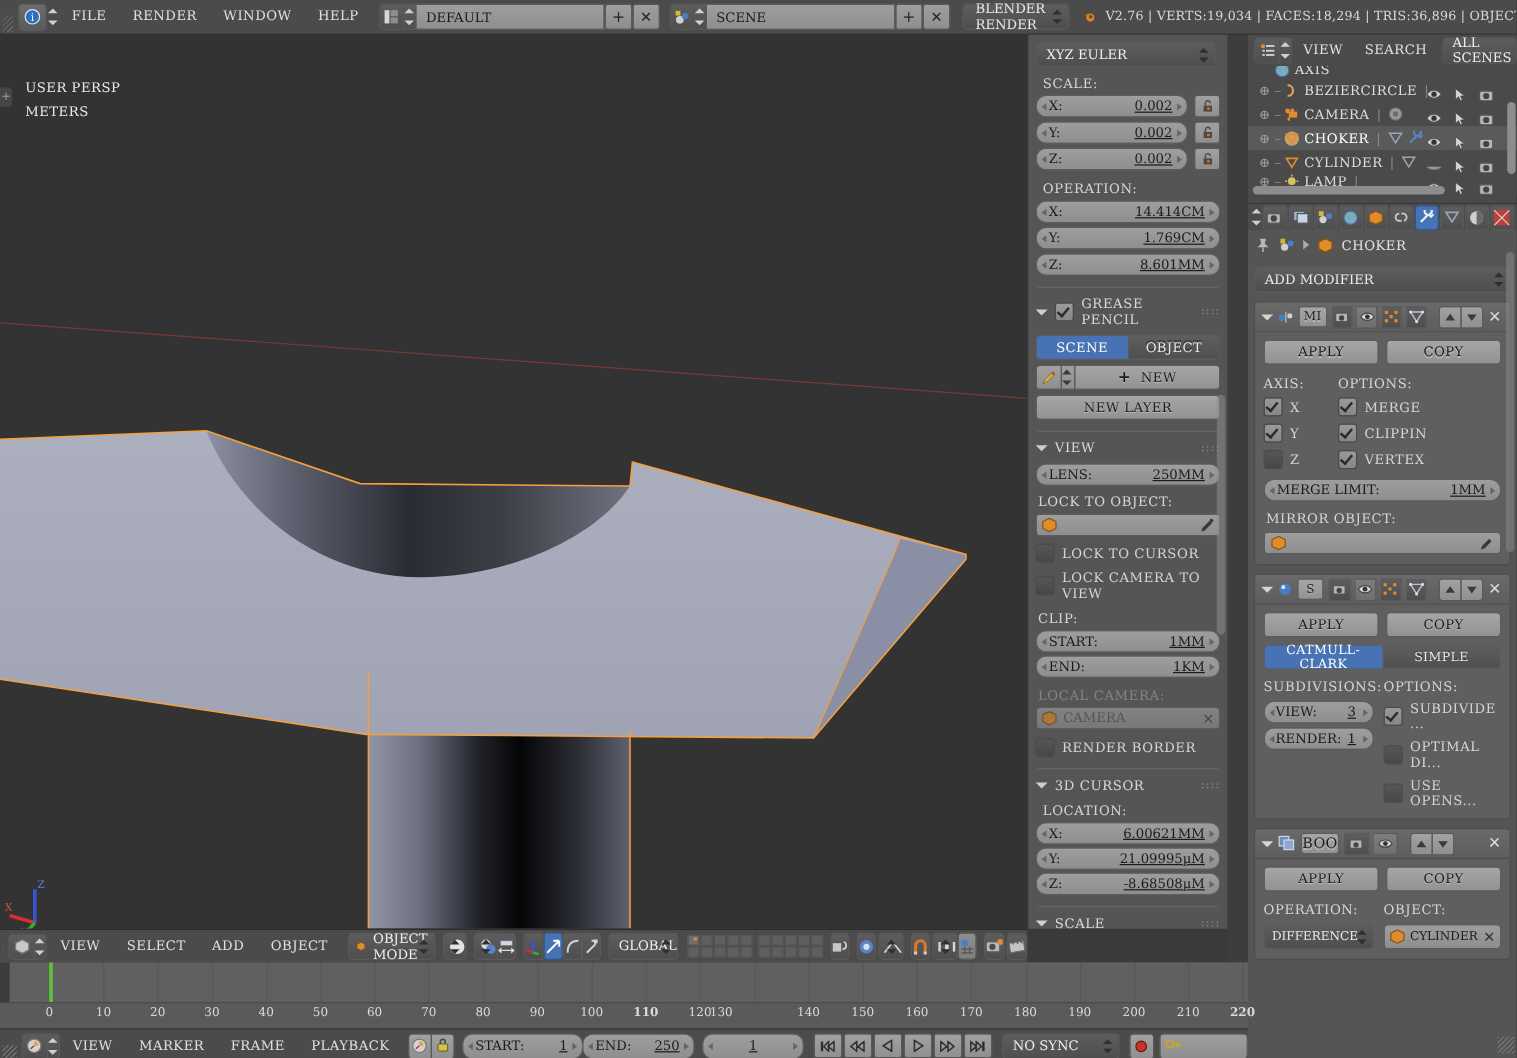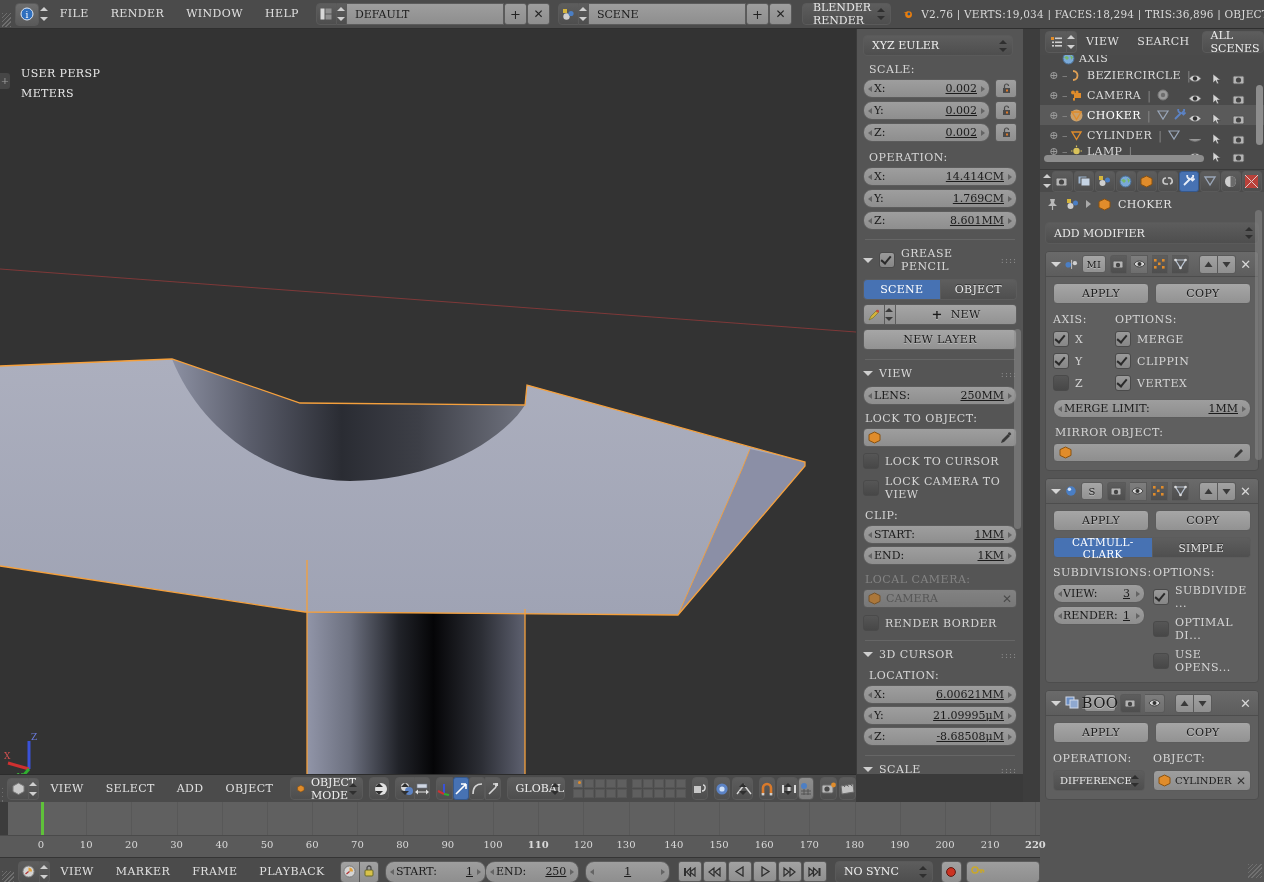--- a/index.html
+++ b/index.html
@@ -1038,21 +1038,21 @@
       </div>
     </div>
 
     <div class="modbox">
       <div class="modhdr">
         <span class="tri down" style="border-top-color:#d5d5d5"></span>
         <svg width="15" height="14" viewBox="0 0 15 14">
             <rect x="1" y="1" width="8" height="8" fill="#6a8ec4" stroke="#cfd8e8"></rect>
             <rect x="5" y="4" width="8" height="8" fill="#8fa8cf" stroke="#cfd8e8"></rect>
           </svg>
-        <div class="btn" style="height:16px;width:30px;border-radius:3px;font-size:15px">BOO</div>
+        <div class="btn" style="height:16px;width:30px;border-radius:3px;font-size:12px">BOO</div>
         <div class="icobox" style="width:19px;height:17px;border-radius:3px 0 0 3px">
           <svg width="13" height="11" viewBox="0 0 13 11">
               <rect x="1" y="2" width="10" height="7" rx="1.2" fill="#b5b5b5" stroke="#555"></rect>
               <circle cx="6" cy="6" r="2.2" fill="#444"></circle>
             </svg>
         </div>
         <div class="icobox" style="width:19px;height:17px;border-radius:0 3px 3px 0;border-left:0;background:linear-gradient(#7e7e7e,#6e6e6e)">
           <svg width="13" height="10" viewBox="0 0 13 10">
               <path d="M1 5 C3.5 1 9.5 1 12 5 C9.5 9 3.5 9 1 5 Z" fill="#d5d5d5" stroke="#444"></path>
               <circle cx="6.5" cy="5" r="2" fill="#333"></circle>
@@ -1136,21 +1136,21 @@
         <span class="tick" style="left: 176.6px;">30</span>
         <span class="tick" style="left: 221.8px;">40</span>
         <span class="tick" style="left: 267px;">50</span>
         <span class="tick" style="left: 312.2px;">60</span>
         <span class="tick" style="left: 357.4px;">70</span>
         <span class="tick" style="left: 402.6px;">80</span>
         <span class="tick" style="left: 447.8px;">90</span>
         <span class="tick" style="left: 493px;">100</span>
         <span class="tick" style="left: 538.2px; font-weight: bold;">110</span>
         <span class="tick" style="left: 583.4px;">120</span>
-        <span class="tick" style="left: 626px;">130</span>
+        <span class="tick" style="left: 601px;">130</span>
         <span class="tick" style="left: 673.8px;">140</span>
         <span class="tick" style="left: 719px;">150</span>
         <span class="tick" style="left: 764.2px; text-align: right;">160</span>
         <span class="tick" style="left: 809.4px;">170</span>
         <span class="tick" style="left: 854.6px;">180</span>
         <span class="tick" style="left: 899.8px;">190</span>
         <span class="tick" style="left: 945px;">200</span>
         <span class="tick" style="left: 990.2px;">210</span>
         <span class="tick" style="left: 1035.4px; font-weight: bold;">220</span>
       </div>

